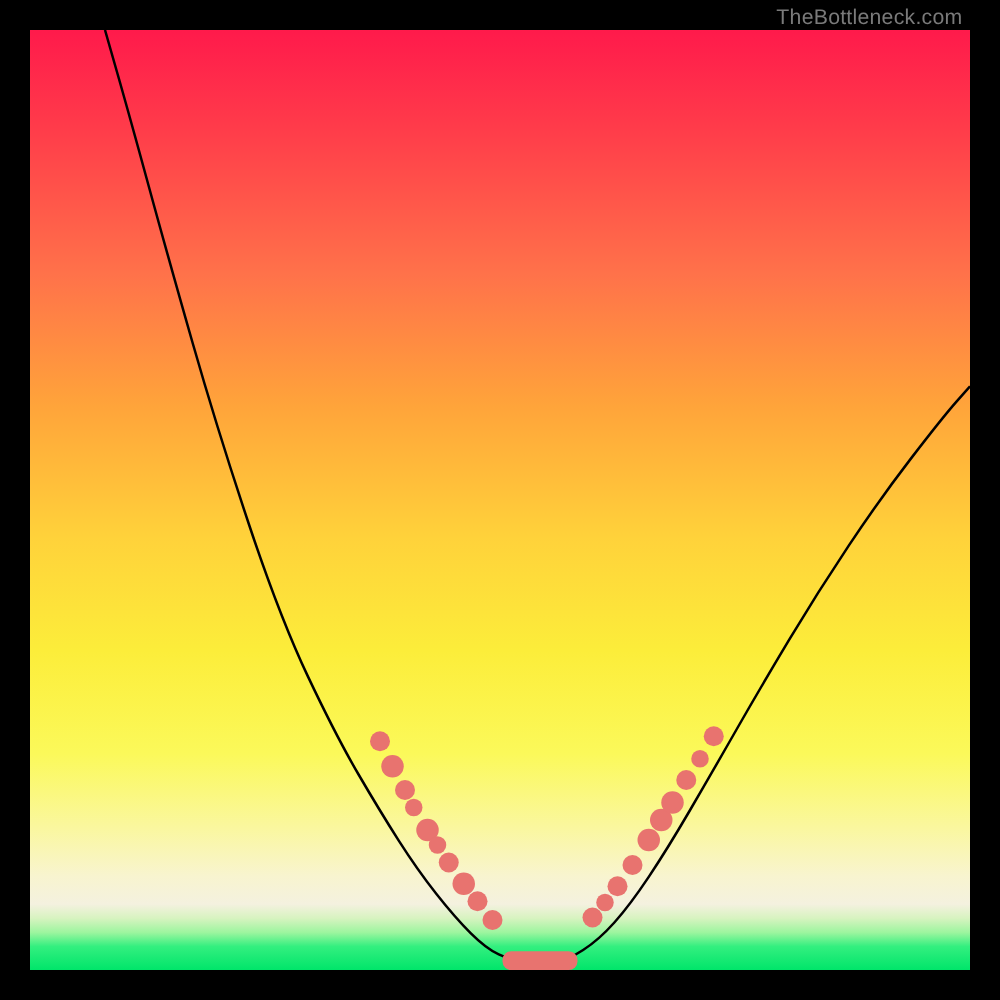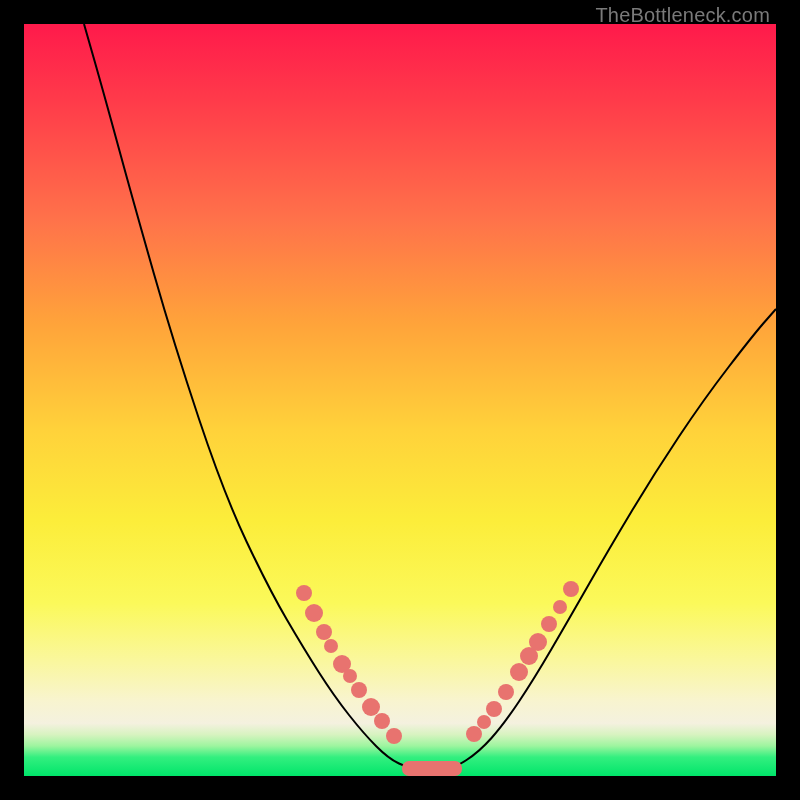--- a/index.html
+++ b/index.html
@@ -42,21 +42,21 @@
       #9df59f 96%,
       #33ef7f 97.5%,
       #00e56a 100%
     );
   }
   .watermark {
     position: absolute;
     top: 4px;
     right: 30px;
     color: #7a7a7a;
-    font-size: 20px;
+    font-size: 17px;
     font-weight: 500;
     letter-spacing: 0.2px;
     z-index: 50;
     font-family: Arial, Helvetica, sans-serif;
   }
   svg.curve {
     position: absolute;
     left: 0;
     top: 0;
     width: 752px;

